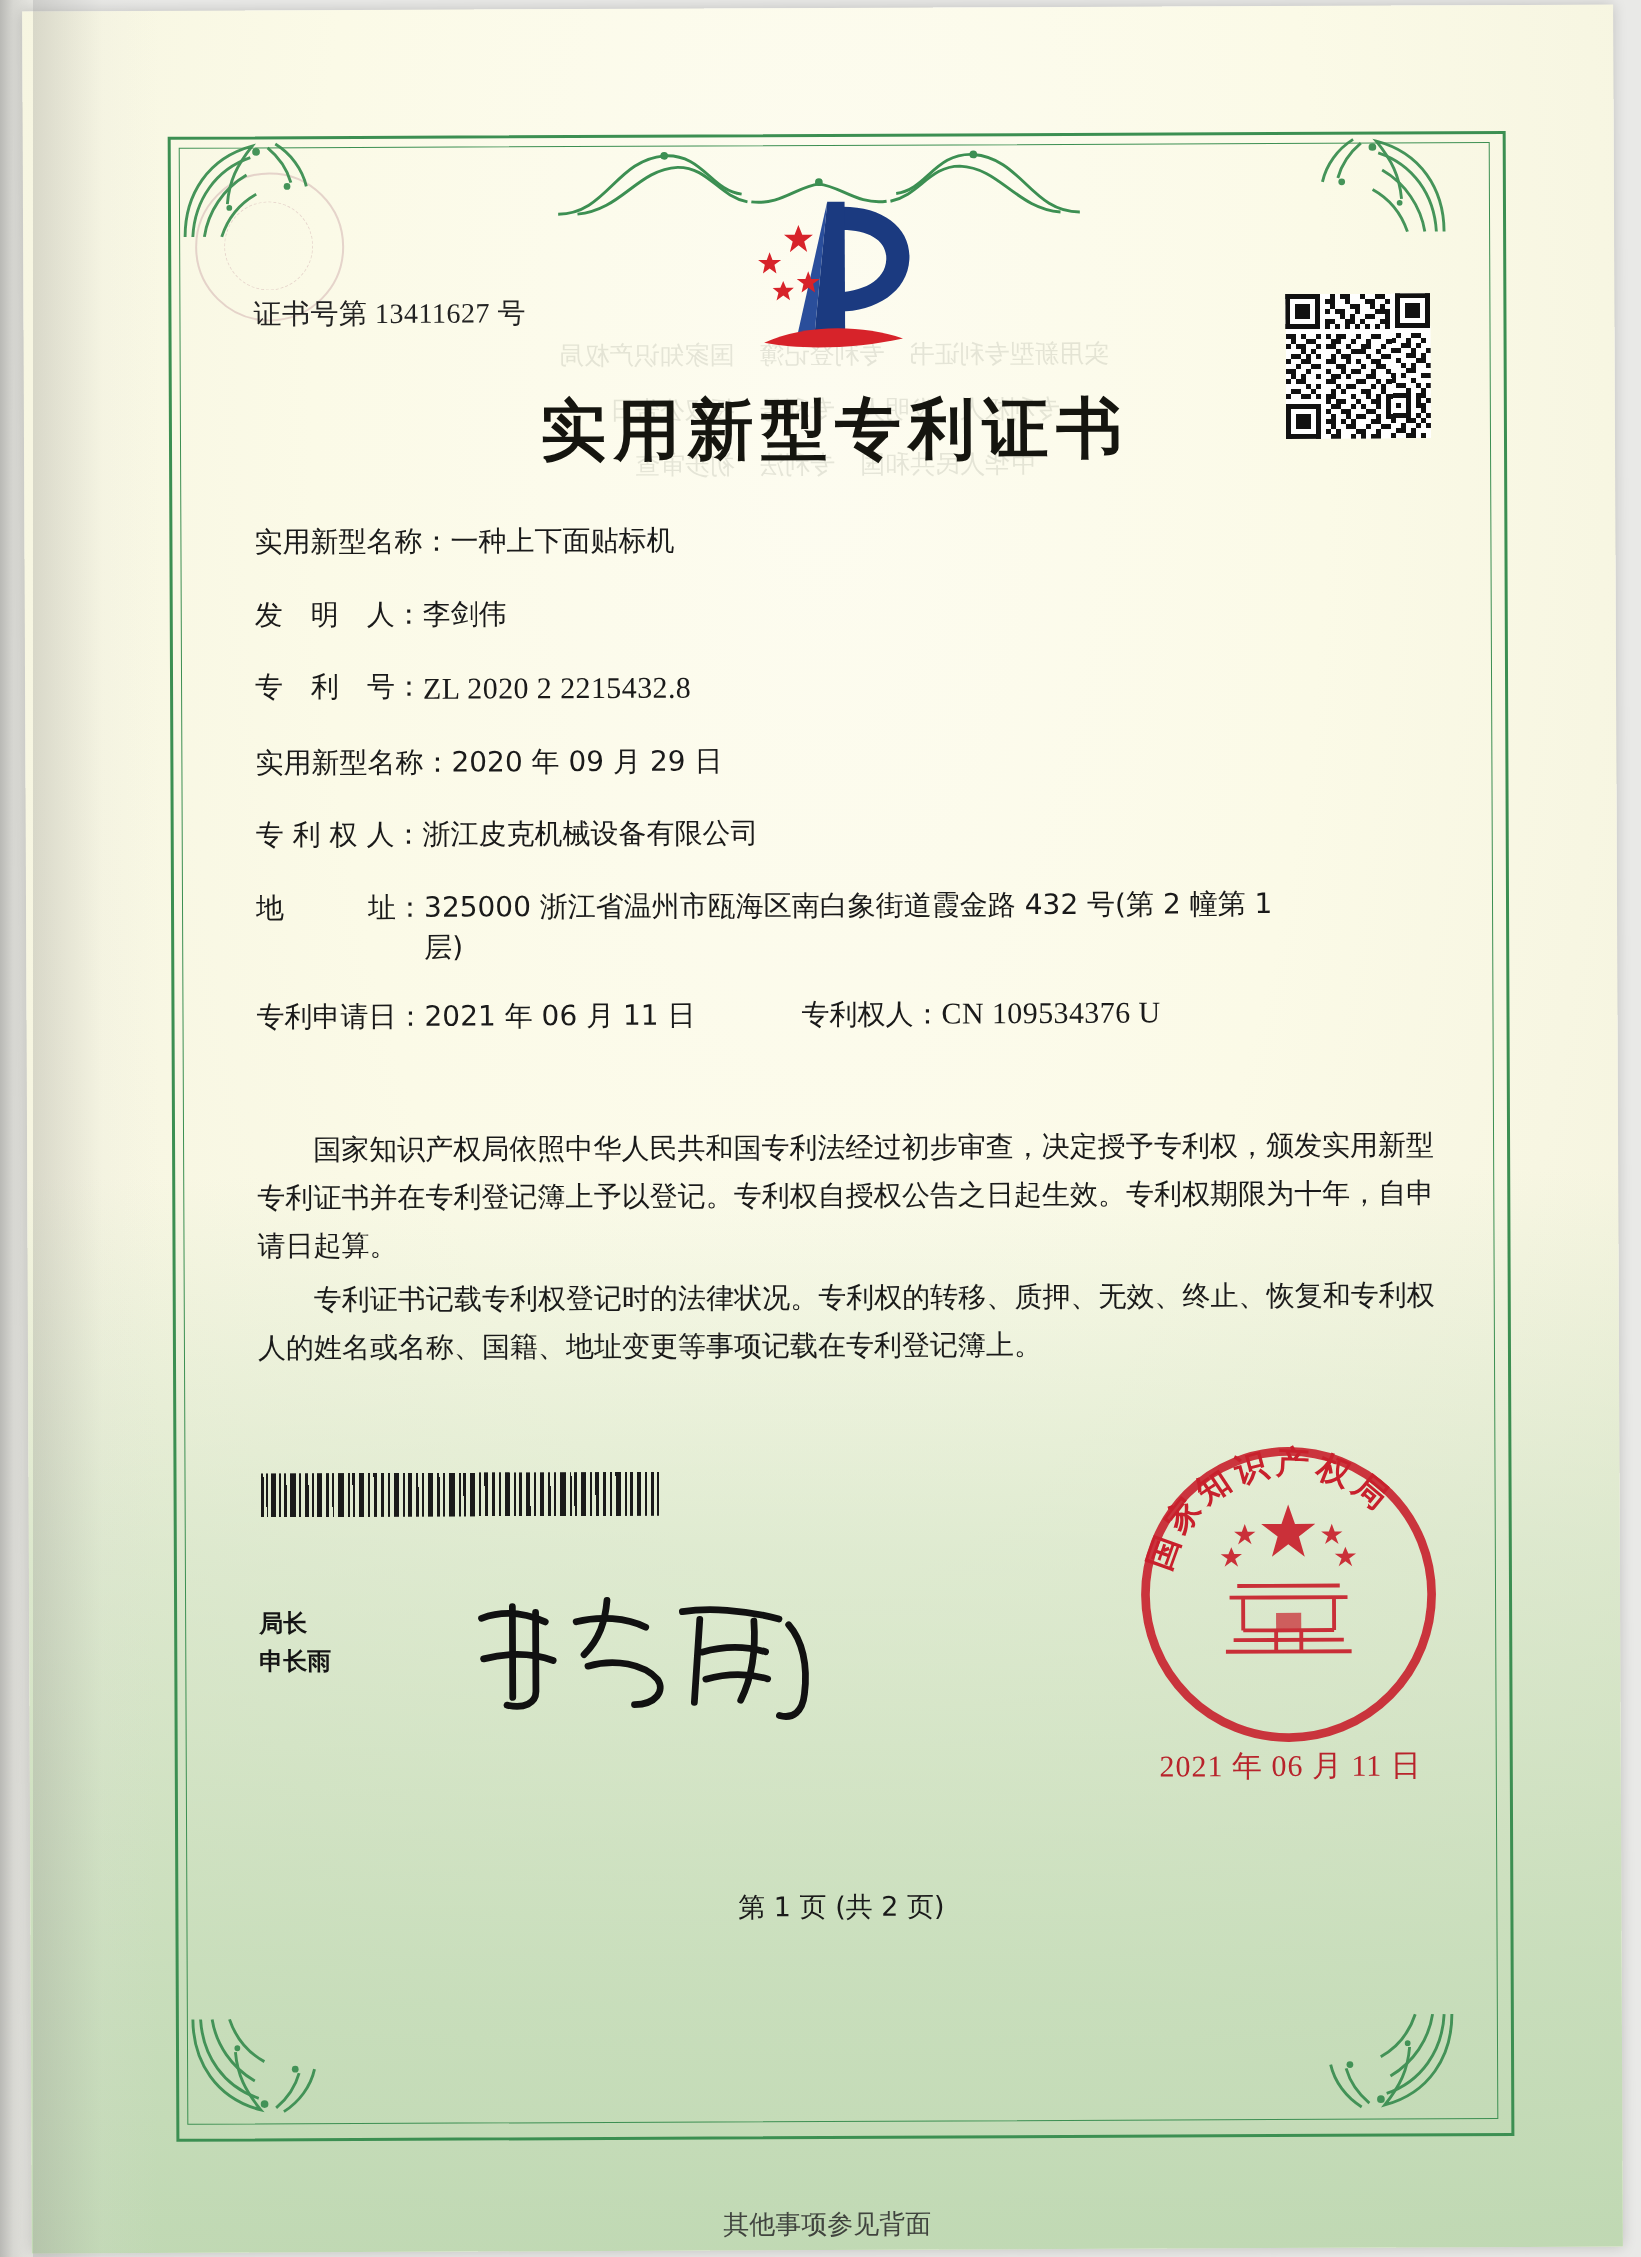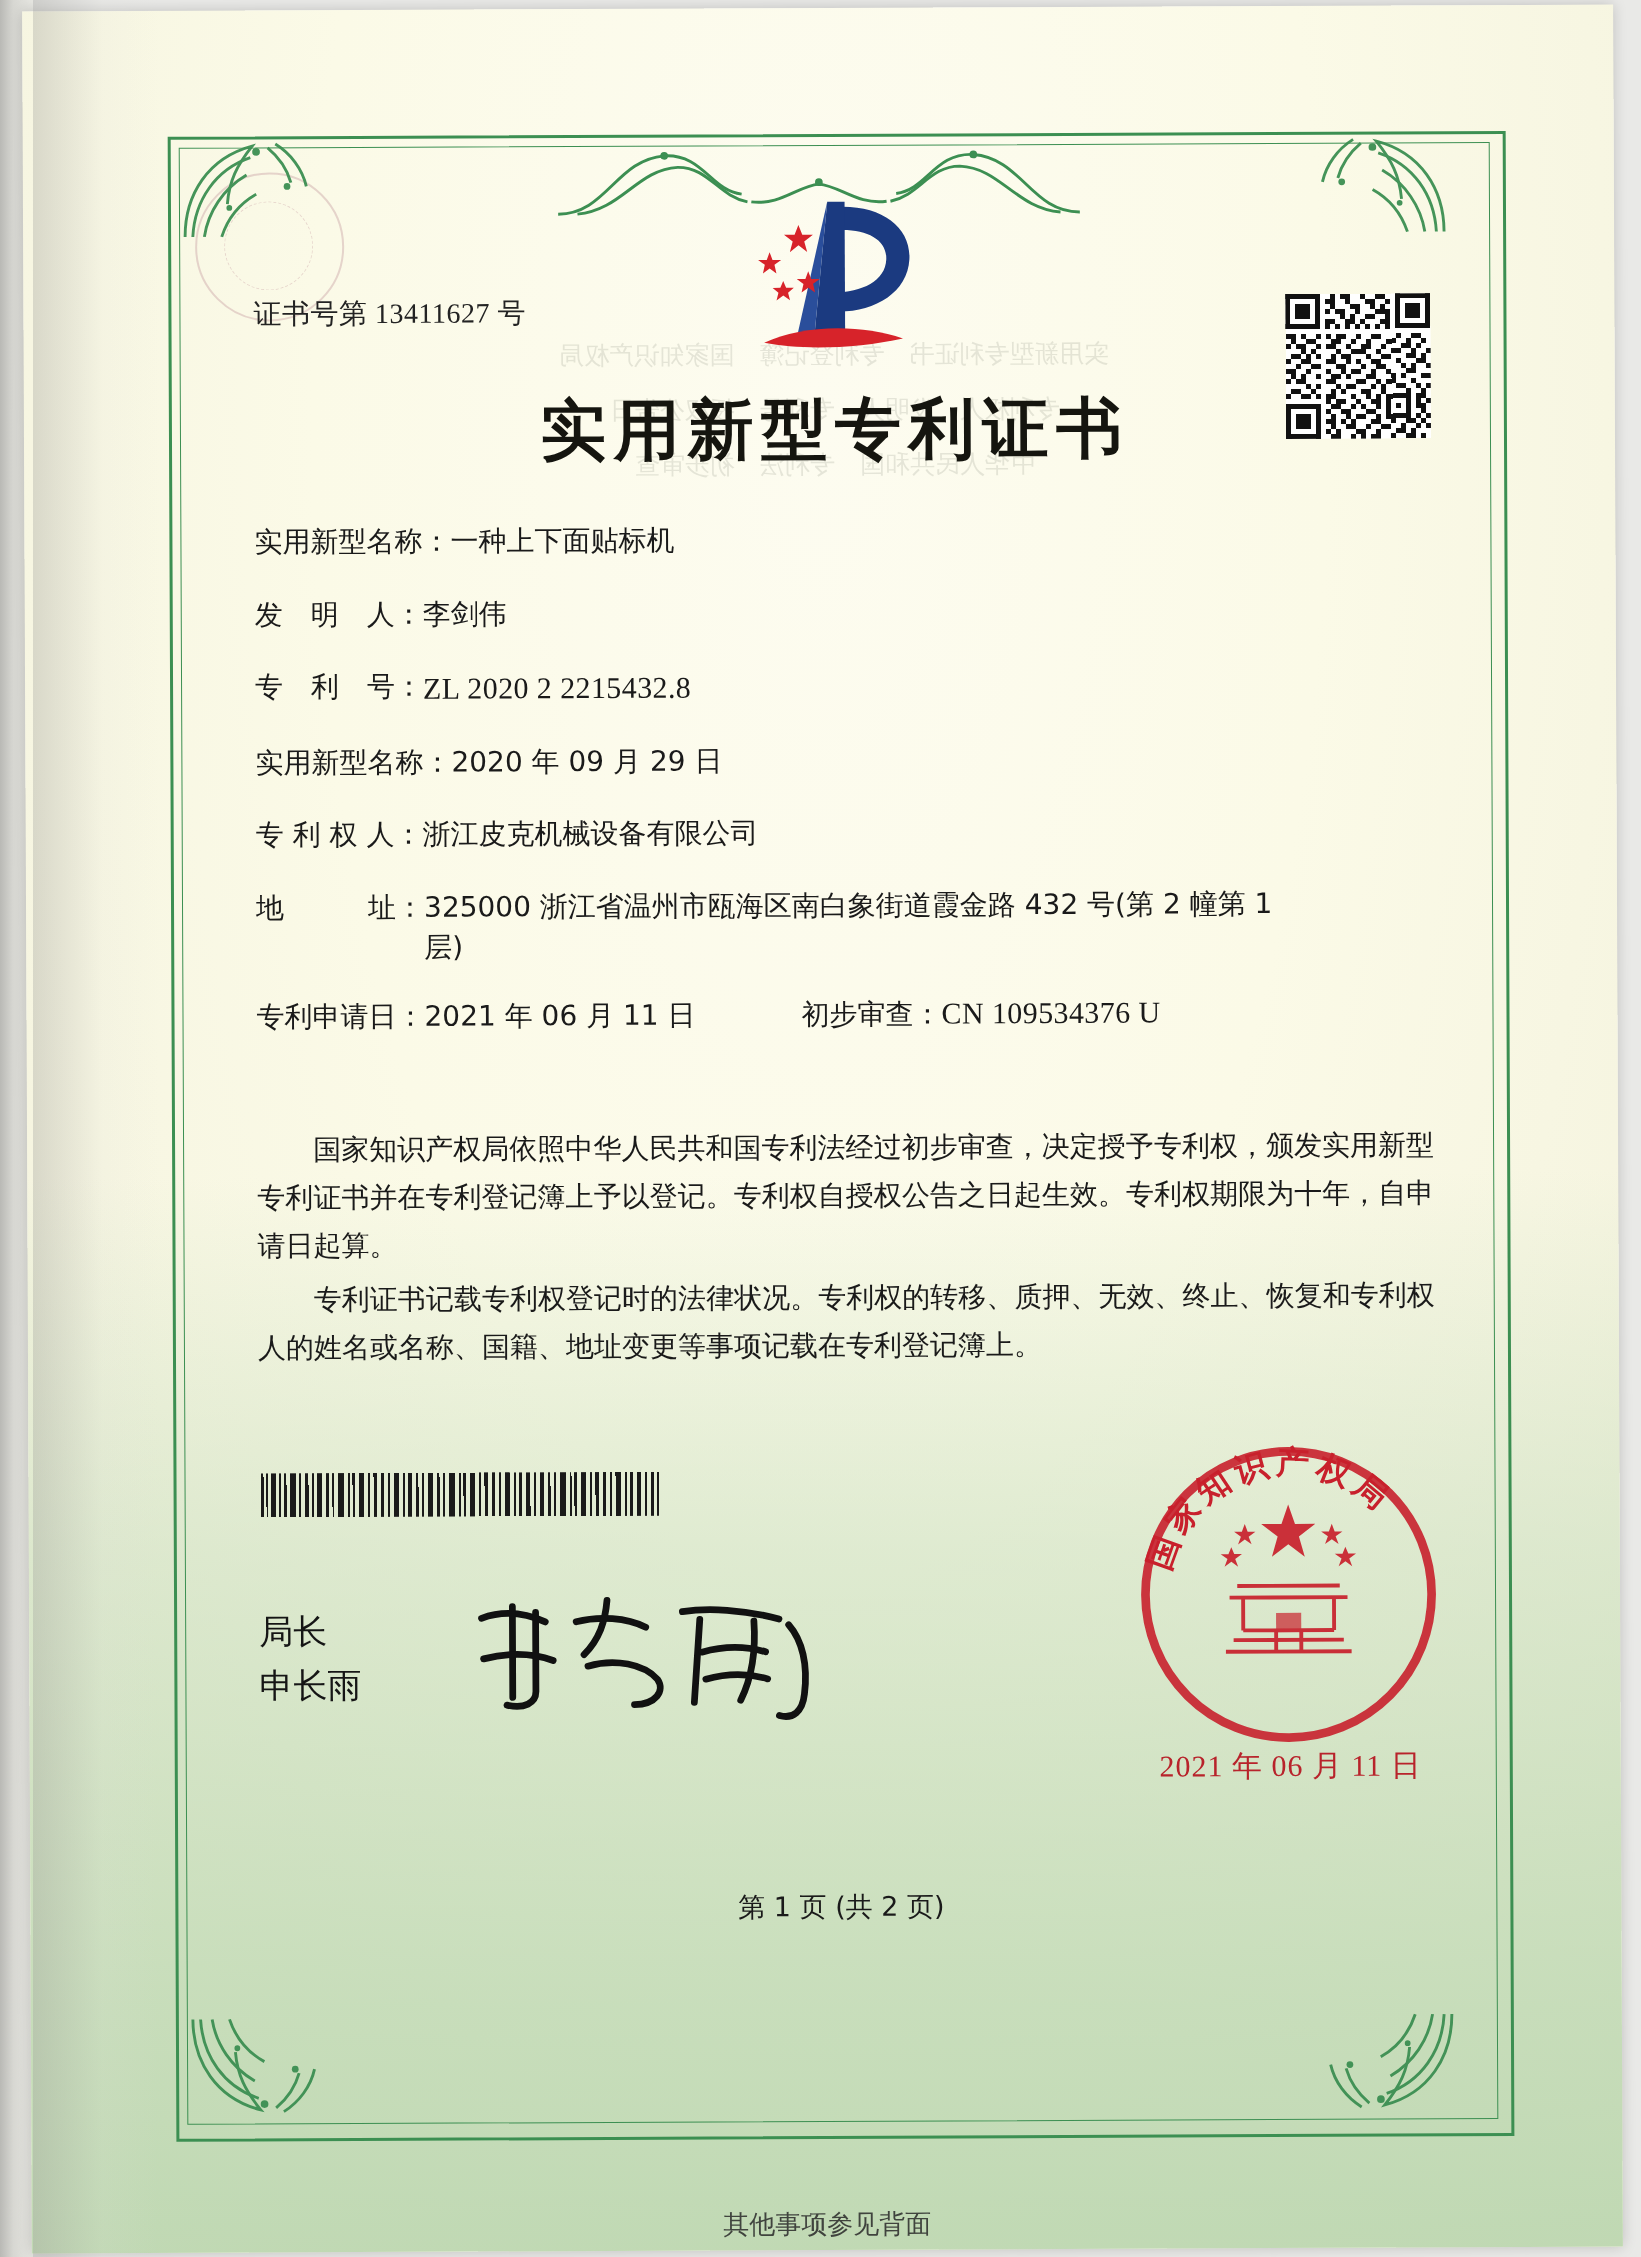--- a/index.html
+++ b/index.html
@@ -206,22 +206,22 @@
     width: 406px;
     height: 44px;
   }
   .barcode svg { width: 100%; height: 100%; display: block; }
 
   .sign-block {
     position: absolute;
     left: 85px;
     top: 1468px;
     font-family: "DejaVu Sans", sans-serif;
-    font-size: 34px;
-    font-weight: normal;
+    font-size: 24px;
+    font-weight: bold;
     color: #151515;
     line-height: 1.6;
   }
 
   .signature {
     position: absolute;
     left: 290px;
     top: 1448px;
     width: 367px;
     height: 145px;
@@ -684,21 +684,21 @@
 
         <div class="field-row tight">
           <span class="field-label">地　　　址：</span>
           <span class="field-value addr-value">325000 浙江省温州市瓯海区南白象街道霞金路 432 号(第 2 幢第 1 层)</span>
         </div>
 
         <div class="grant-row">
           <span class="field-label">专利申请日：</span>
           <span class="field-value" style="flex:0 0 auto">2021 年 06 月 11 日</span>
           <span class="gap"></span>
-          <span class="field-label">初步审查：</span>
+          <span class="field-label">专利权人：</span>
           <span class="field-value serifnum" style="flex:0 0 auto">CN 109534376 U</span>
         </div>
 
       </div>
 
       <div class="paragraphs">
         <p>国家知识产权局依照中华人民共和国专利法经过初步审查，决定授予专利权，颁发实用新型专利证书并在专利登记簿上予以登记。专利权自授权公告之日起生效。专利权期限为十年，自申请日起算。</p>
         <p>专利证书记载专利权登记时的法律状况。专利权的转移、质押、无效、终止、恢复和专利权人的姓名或名称、国籍、地址变更等事项记载在专利登记簿上。</p>
       </div>
 

